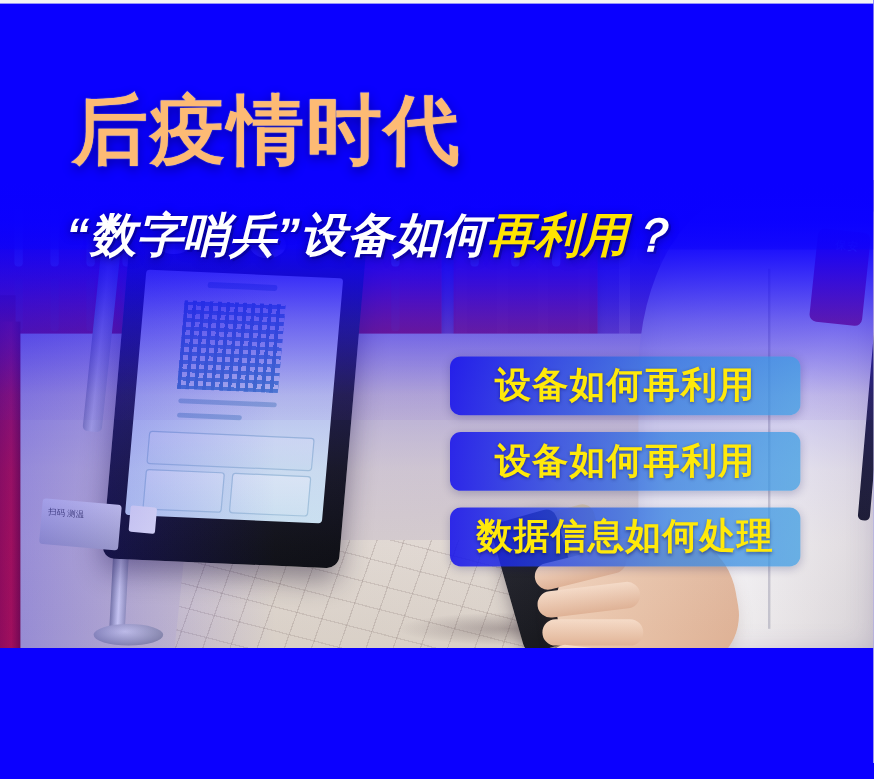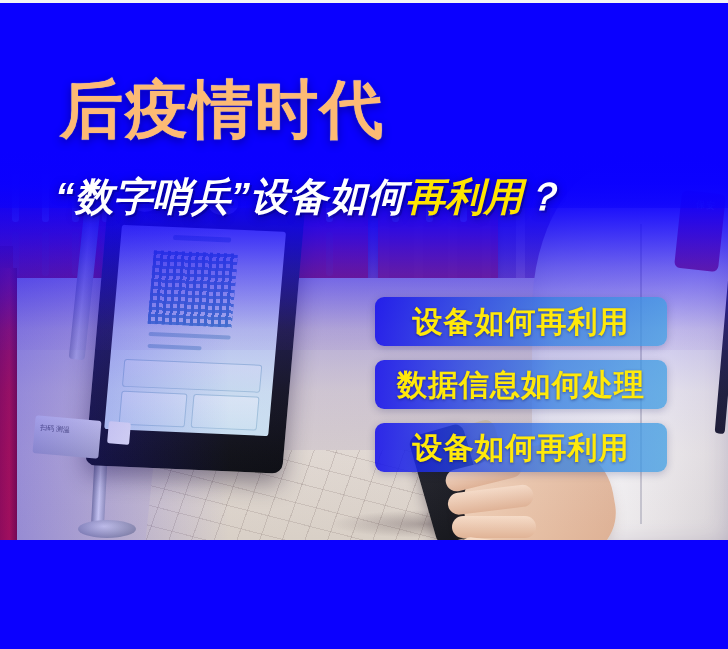--- a/index.html
+++ b/index.html
@@ -420,21 +420,21 @@
 
   <div class="title">后疫情时代</div>
 
   <div class="subtitle"><span>“数字哨兵”设备如何</span><span class="hl">再利用</span><span>？</span></div>
 
   <div class="pills">
     <div class="pill">
       <span class="pill-label">设备如何再利用</span>
     </div>
     <div class="pill">
+      <span class="pill-label">设备如何再利用</span>
+    </div>
+    <div class="pill">
       <span class="pill-label">数据信息如何处理</span>
     </div>
-    <div class="pill">
-      <span class="pill-label">设备如何再利用</span>
-    </div>
   </div>
 
 
 </div>
 
 </body></html>

